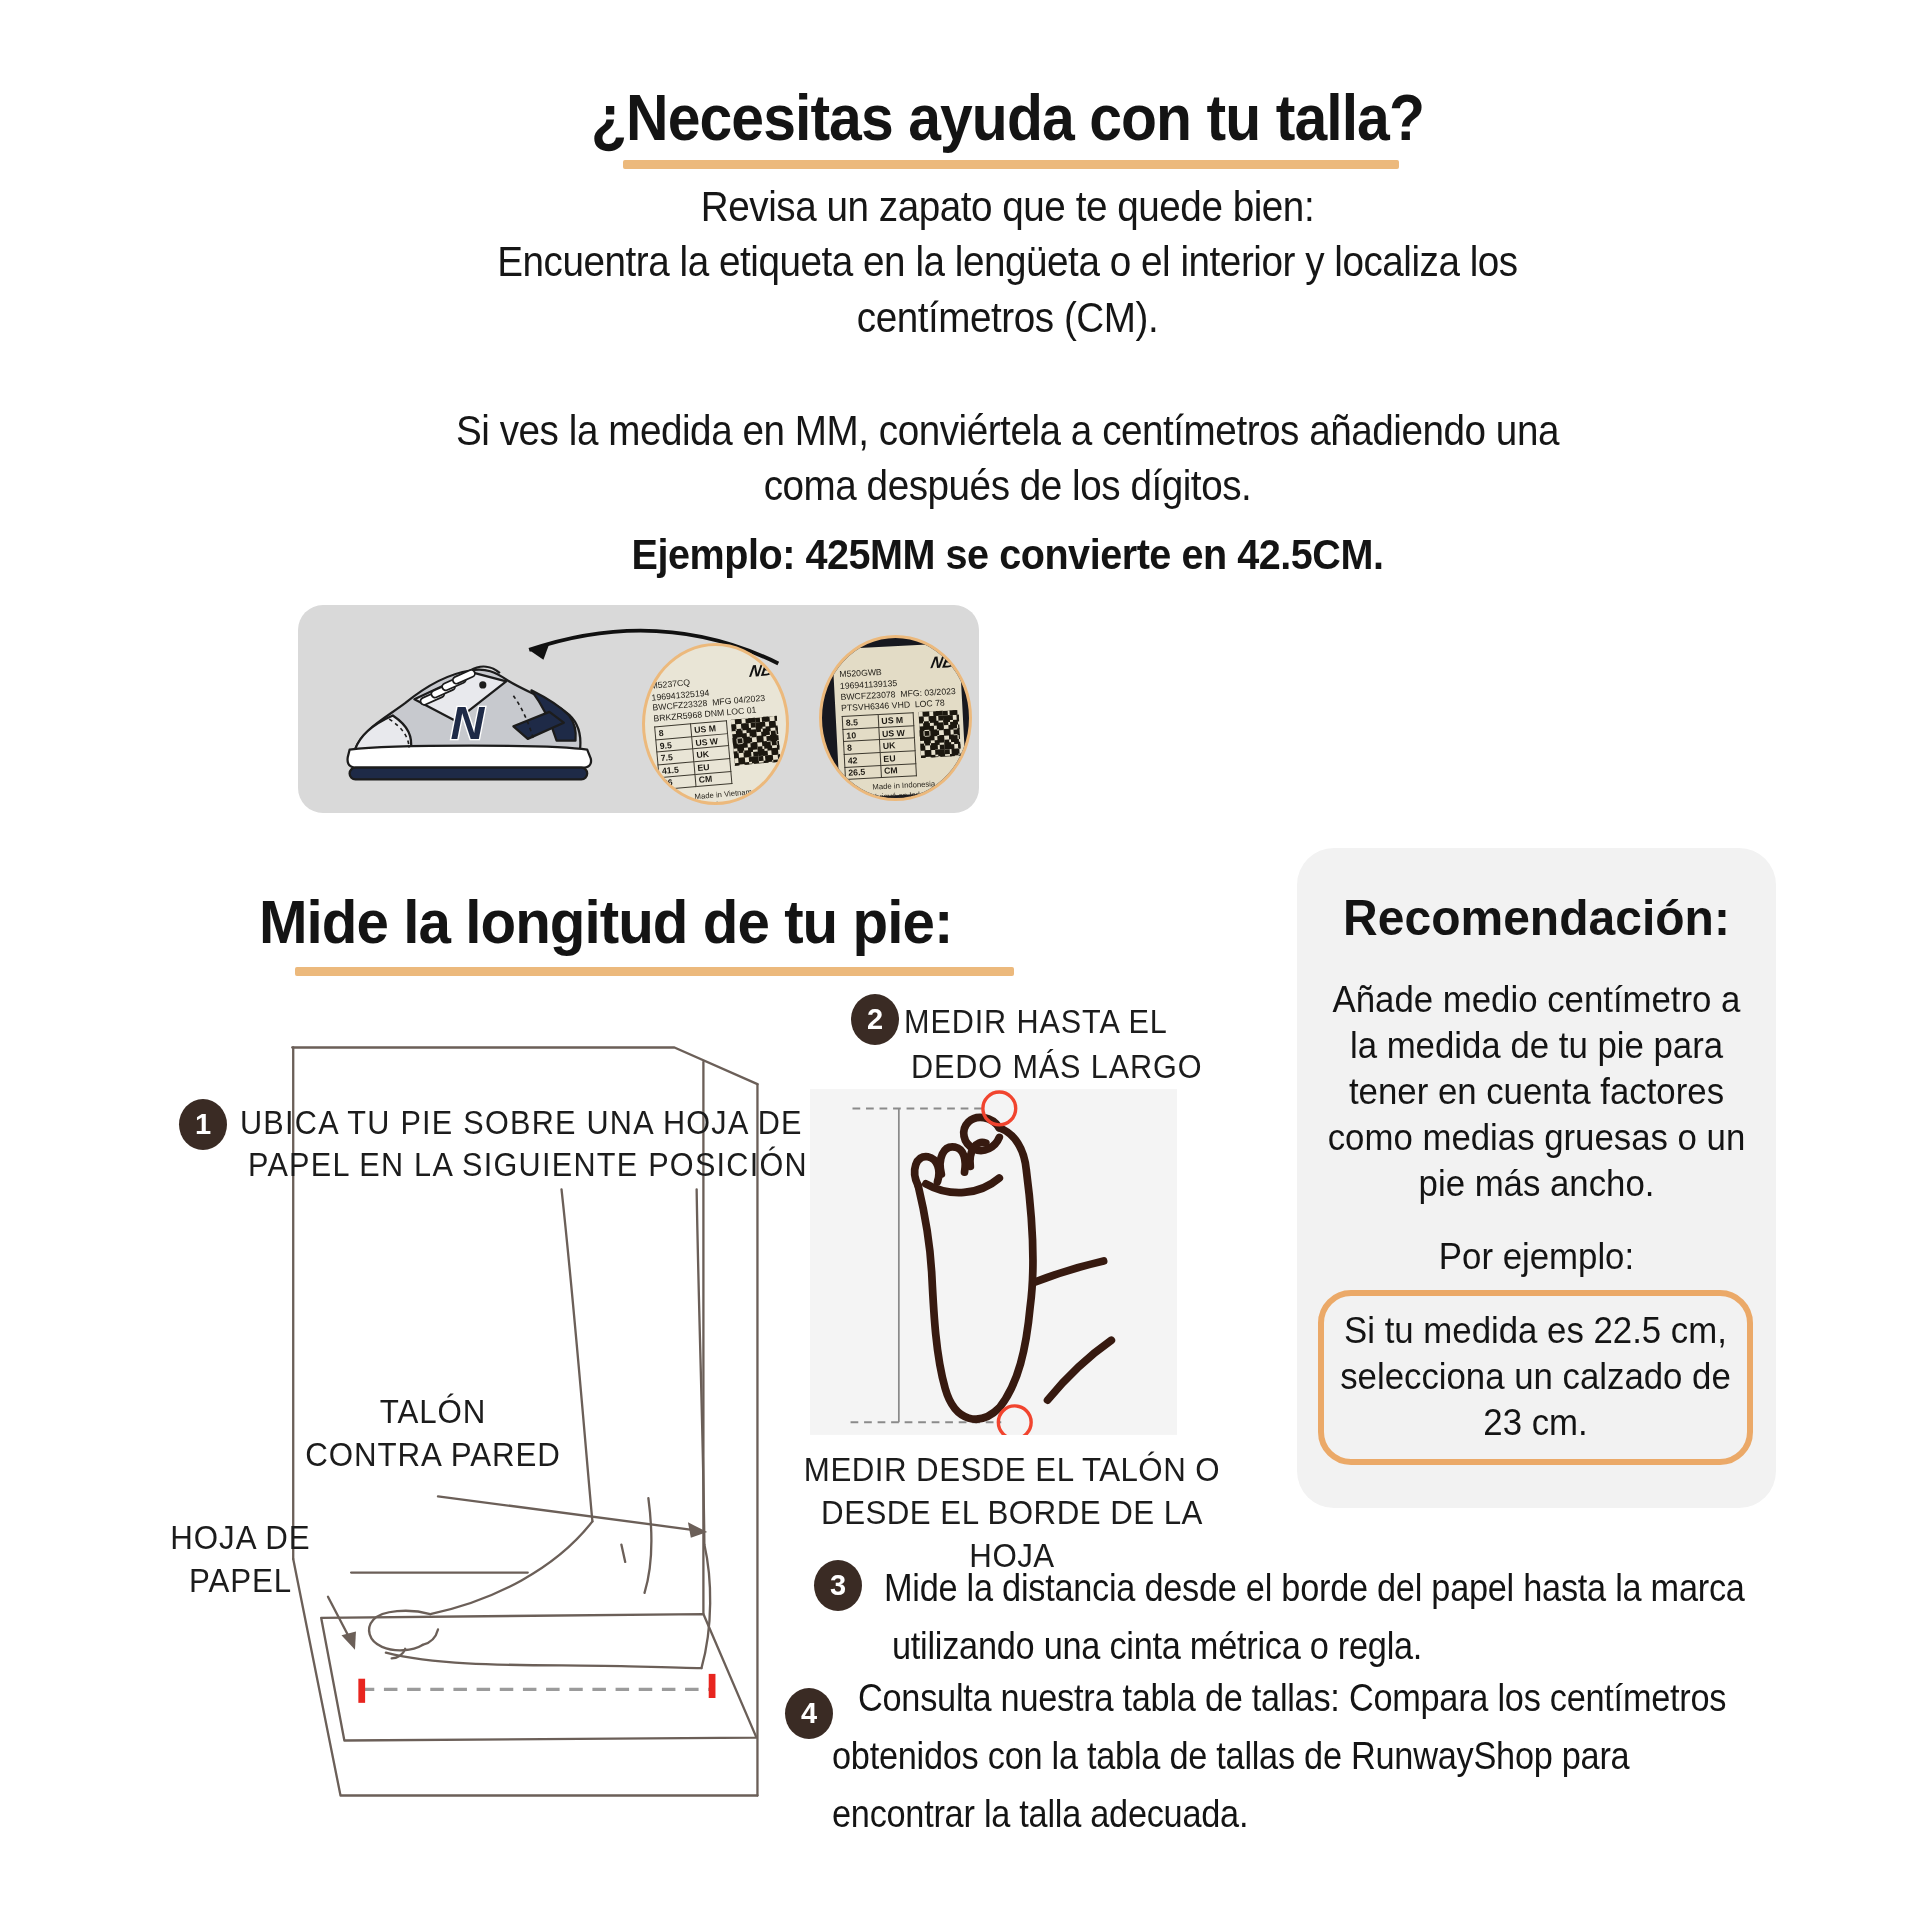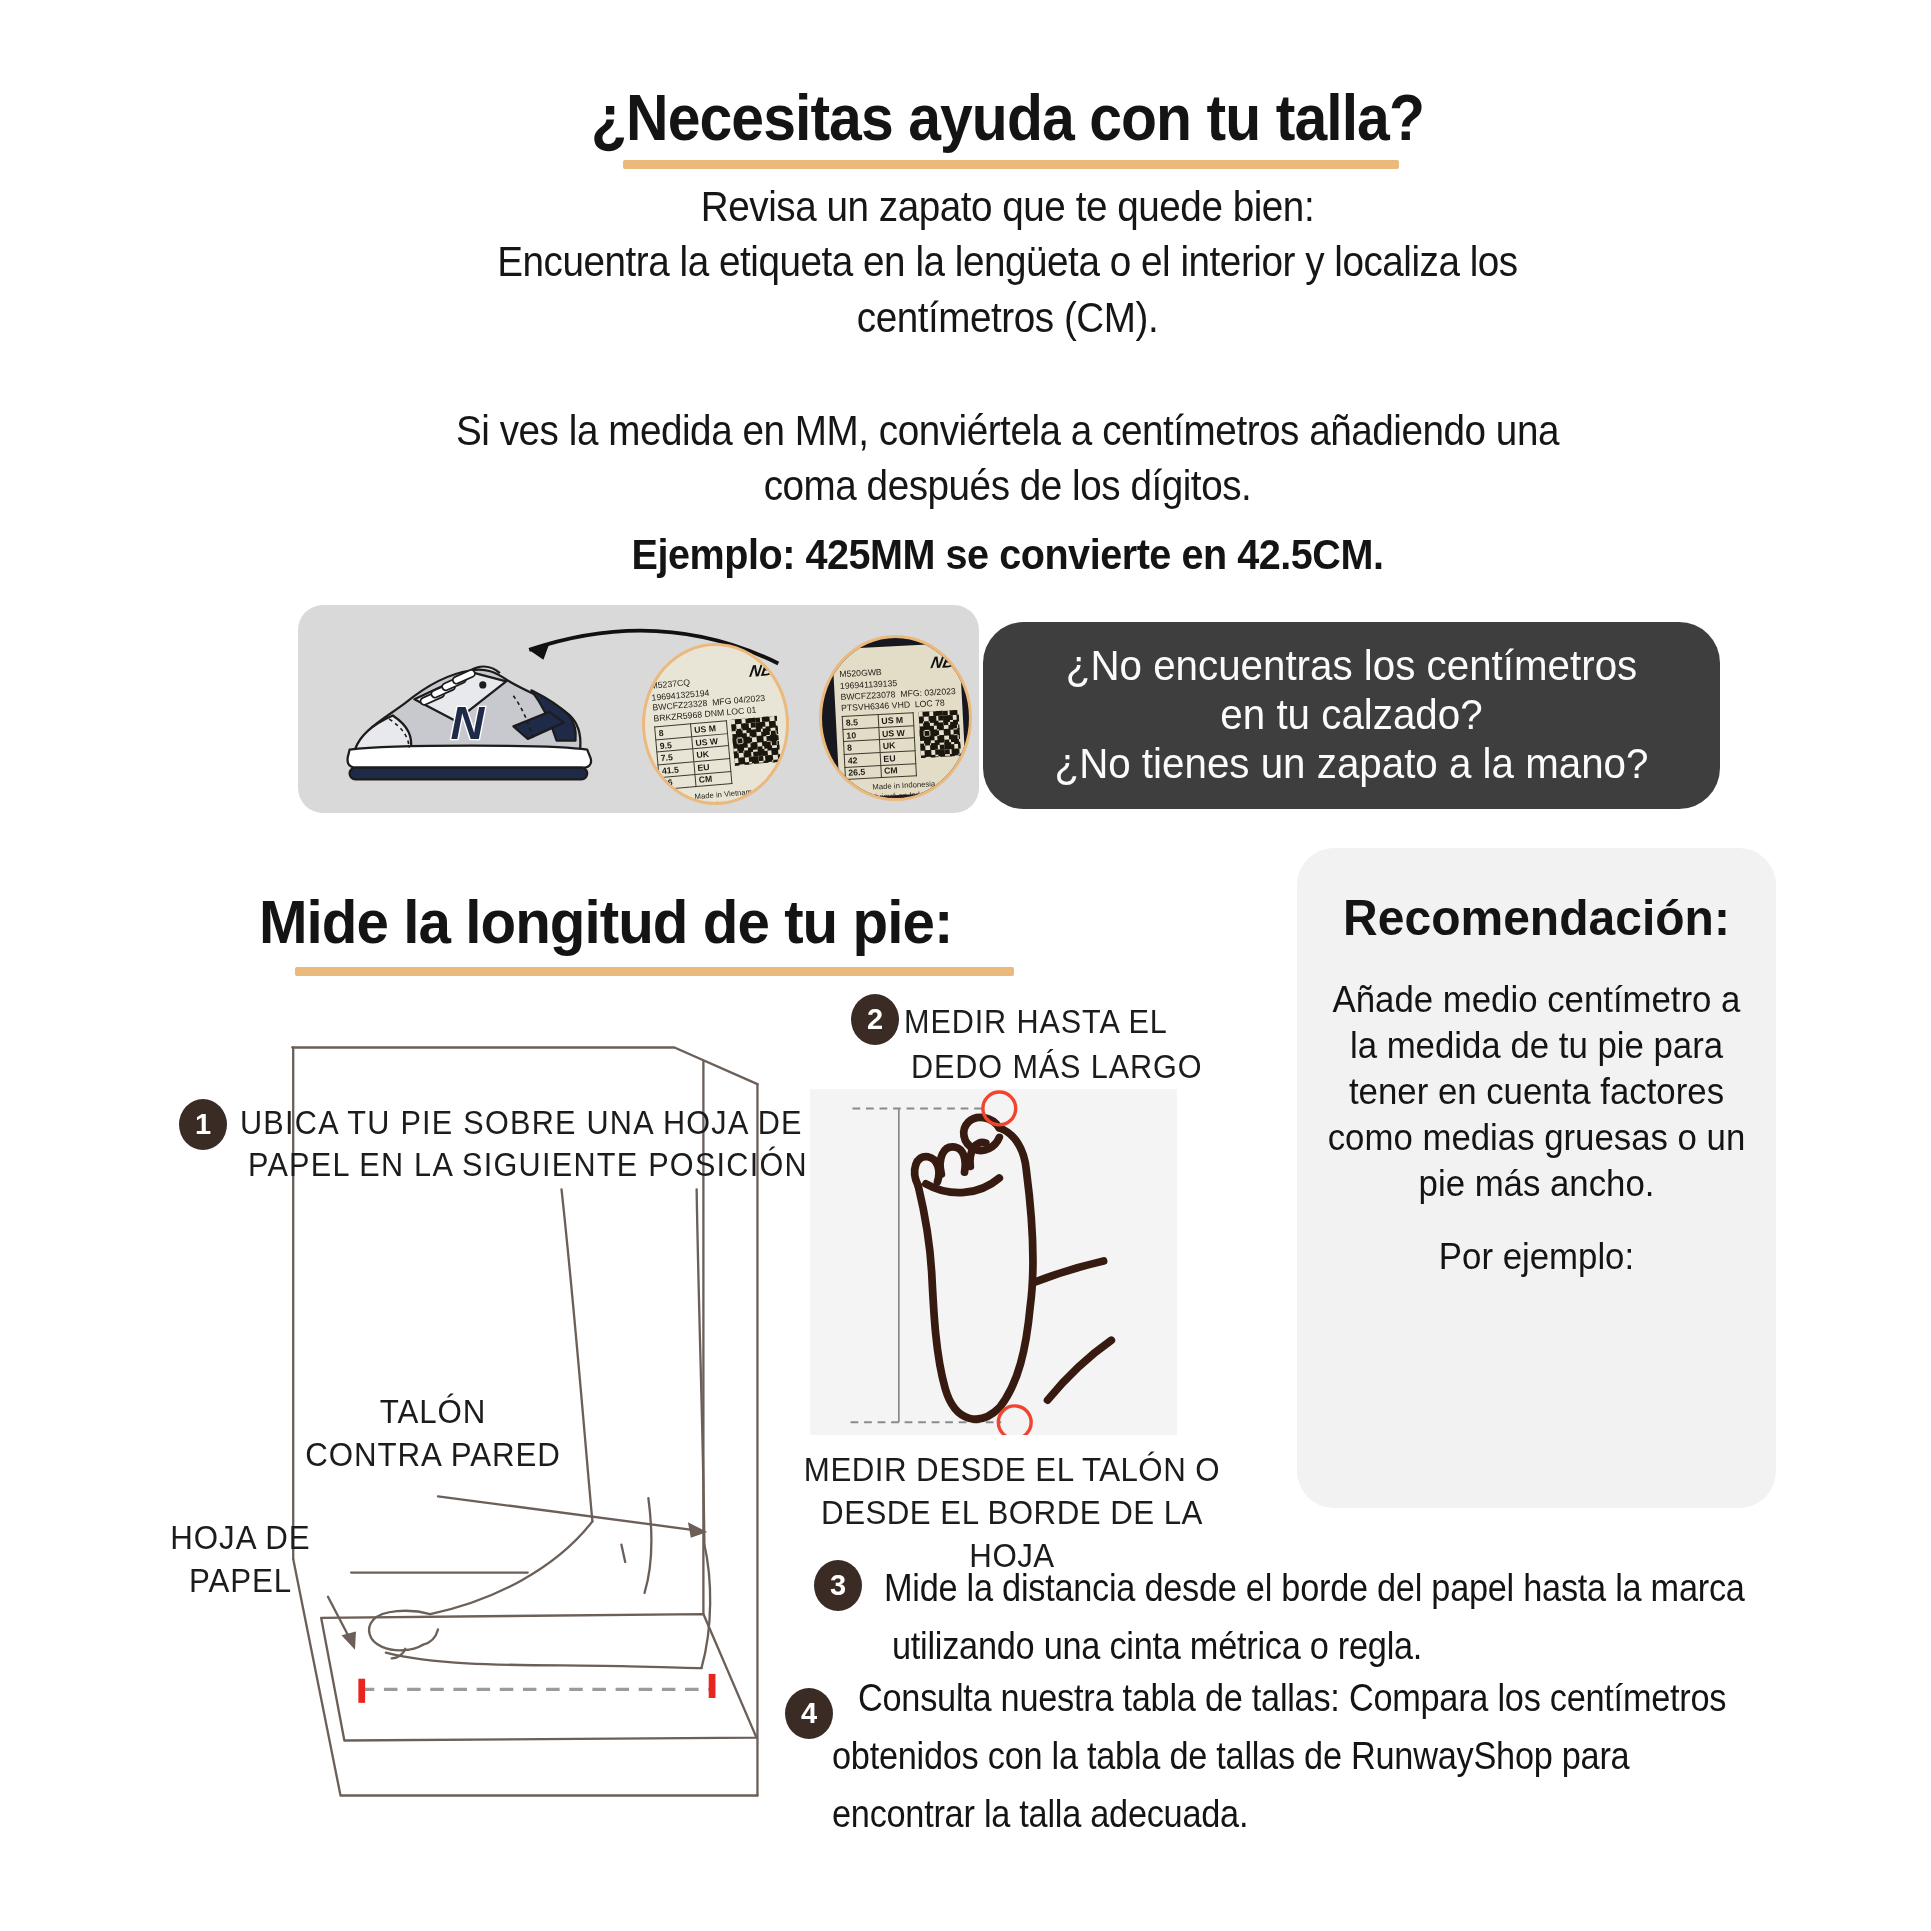--- a/index.html
+++ b/index.html
@@ -165,25 +165,20 @@
           <div class="qr"></div>
         </div>
         <div class="made" style="margin-top:3.9px;">
           <div>Made in Indonesia</div>
           <div>Fabriqué en Indonésie</div>
         </div>
       </div>
     </div>
   </div>
 
-  <div class="abs darkbox" style="left:941px;top:622px;width:737px;height:187px;padding-top:19.3px;box-sizing:border-box;">
-    <div>¿No encuentras los centímetros</div>
-    <div>en tu calzado?</div>
-    <div>¿No tienes un zapato a la mano?</div>
-  </div>
 
   <div class="abs h2" style="left:217px;top:886px;">Mide la longitud de tu pie:</div>
   <div class="abs rule" style="left:253px;top:967px;width:719px;"></div>
 
   <svg class="abs" style="left:174px;top:1023px;" width="637" height="908" viewBox="0 0 660 940">
     <g fill="none" stroke="#6B5F58" stroke-width="2.4" stroke-linejoin="round" stroke-linecap="round">
       <path d="M79,25 L475,25 L561,63"></path>
       <path d="M561,63 L561,800"></path>
       <path d="M505,40 L505,612"></path>
       <path d="M80,25 L80,555"></path>
@@ -263,16 +258,21 @@
   <div class="abs rpanel" style="left:1255px;top:848px;width:479px;height:660px;">
     <div class="abs rtitle" style="left:0;right:0;top:41px;">Recomendación:</div>
     <div class="abs rbody" style="left:0;right:0;top:129px;">
       <div>Añade medio centímetro a</div>
       <div>la medida de tu pie para</div>
       <div>tener en cuenta factores</div>
       <div>como medias gruesas o un</div>
       <div>pie más ancho.</div>
     </div>
     <div class="abs rbody" style="left:0;right:0;top:386px;">Por ejemplo:</div>
+    <div class="abs obox" style="left:21px;top:442px;width:423px;height:151px;padding-top:11.6px;box-sizing:content-box;">
+      <div class="rbody">Si tu medida es 22.5 cm,</div>
+      <div class="rbody">selecciona un calzado de</div>
+      <div class="rbody">23 cm.</div>
+    </div>
   </div>
 
 </div>
 
 
 </body></html>

